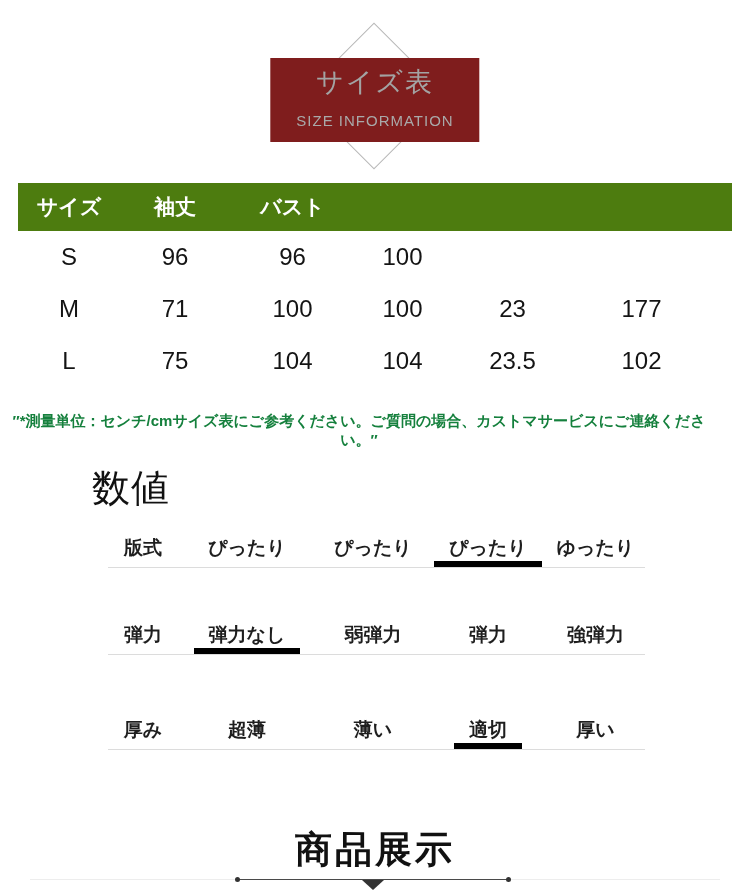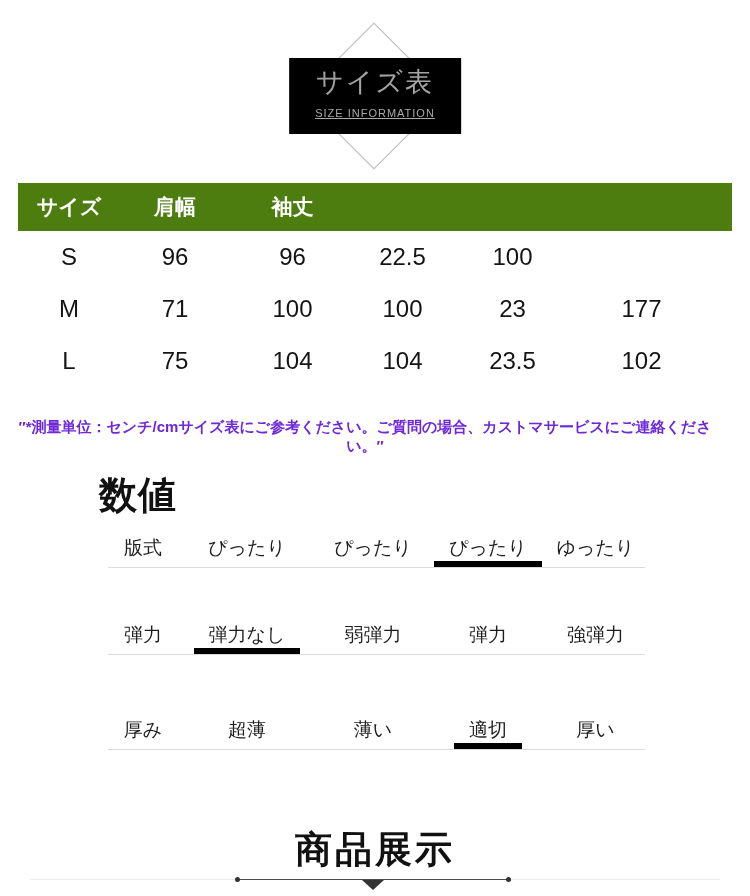--- a/index.html
+++ b/index.html
@@ -3,45 +3,45 @@
 <meta charset="utf-8">
 <style>
   html,body{margin:0;padding:0;background:#fff;}
   .stage{position:relative;width:750px;height:896px;background:#ffffff;overflow:hidden;
          font-family:"Liberation Sans","DejaVu Sans",sans-serif;}
 
   
   .diamond-square{position:absolute;left:322px;top:44px;width:102px;height:102px;
                   border:1px solid #b9b9b9;transform:rotate(45deg);background:transparent;}
   .diamond-text{position:absolute;left:375px;top:58px;transform:translateX(-50%);
-                background:#000000;padding:8px 26px 10px;text-align:center;}
+                background:#7f1d1d;padding:8px 26px 10px;text-align:center;}
   .diamond-text .jp{font-size:27px;line-height:32px;color:#a3a3a3;letter-spacing:2px;}
-  .diamond-text .en{font-size:11px;line-height:22px;color:#a9a9a9;letter-spacing:1px;margin-top:4px;text-decoration:underline;}
+  .diamond-text .en{font-size:15px;line-height:22px;color:#a9a9a9;letter-spacing:1px;margin-top:12px;}
 
   
   .size-table-header{position:absolute;left:18px;top:183px;width:714px;height:48px;background:#4d7c0f;
                      display:grid;grid-template-columns:102px 110px 125px 95px 125px 133px;}
   .size-table-header .cell{color:#fff;font-size:21px;font-weight:bold;line-height:48px;text-align:center;}
   .size-table-body{position:absolute;left:18px;top:231px;width:714px;}
   .size-table-body .trow{display:grid;grid-template-columns:102px 110px 125px 95px 125px 133px;height:52px;}
   .size-table-body .cell{font-size:24px;color:#141414;text-align:center;line-height:52px;}
 
-  .note{position:absolute;left:0;top:404px;width:702px;margin:14px;text-align:center;
-        font-size:15px;font-weight:bold;color:#6d28d9;}
+  .note{position:absolute;left:0;top:404px;width:702px;margin:8px;text-align:center;
+        font-size:15px;font-weight:bold;color:#15803d;}
 
   
-  .spec-title{position:absolute;left:84px;top:455px;margin:15px;font-size:38px;line-height:50px;
-              font-weight:bold;color:#111;letter-spacing:1px;text-align:right;}
+  .spec-title{position:absolute;left:84px;top:455px;margin:8px;font-size:38px;line-height:50px;
+              font-weight:normal;color:#111;letter-spacing:1px;text-align:right;}
   .spec-row{position:absolute;left:108px;width:537px;display:grid;
             grid-template-columns:70px 138px 114px 116px 99px;
             padding:10px 0;border-bottom:1px solid #dcdcdc;}
   .spec-row:nth-of-type(1){top:528px;}
   .spec-row:nth-of-type(2){top:615px;}
   .spec-row:nth-of-type(3){top:710px;}
-  .spec-row .cell{text-align:center;font-size:19px;line-height:19px;font-weight:normal;color:#1e1e1e;}
+  .spec-row .cell{text-align:center;font-size:19px;line-height:19px;font-weight:bold;color:#1e1e1e;}
   .spec-row .opt{position:relative;display:inline-block;}
   .spec-row .opt.sel::after{content:"";position:absolute;left:-15px;right:-15px;bottom:-10px;
                             height:6px;background:#000;}
 
   
   .display-title{position:absolute;left:0;top:828px;width:750px;margin:0;text-align:center;
                  font-size:37px;line-height:44px;font-weight:bold;color:#111;letter-spacing:3px;}
   .deco-line{position:absolute;left:30px;top:879px;width:690px;height:1px;background:#ededed;}
   .deco-seg{position:absolute;left:207px;top:0;width:272px;height:1px;background:#4a4a4a;}
   .deco-seg::before,.deco-seg::after{content:"";position:absolute;top:-2px;width:5px;height:5px;
@@ -58,29 +58,28 @@
 <div class="stage">
 
   <div class="diamond-square"></div>
   <div class="diamond-text">
     <div class="jp">サイズ表</div>
     <div class="en">SIZE INFORMATION</div>
   </div>
 
   <div class="size-table-header">
       <div class="cell">サイズ</div>
-      <div class="cell">肩幅</div>
       <div class="cell">袖丈</div>
+      <div class="cell">バスト</div>
     </div>
   <div class="size-table-body">
       <div class="trow">
         <div class="cell">S</div>
         <div class="cell">96</div>
         <div class="cell">96</div>
-        <div class="cell">22.5</div>
         <div class="cell">100</div>
       </div>
       <div class="trow">
         <div class="cell">M</div>
         <div class="cell">71</div>
         <div class="cell">100</div>
         <div class="cell">100</div>
         <div class="cell">23</div>
         <div class="cell">177</div>
       </div>

